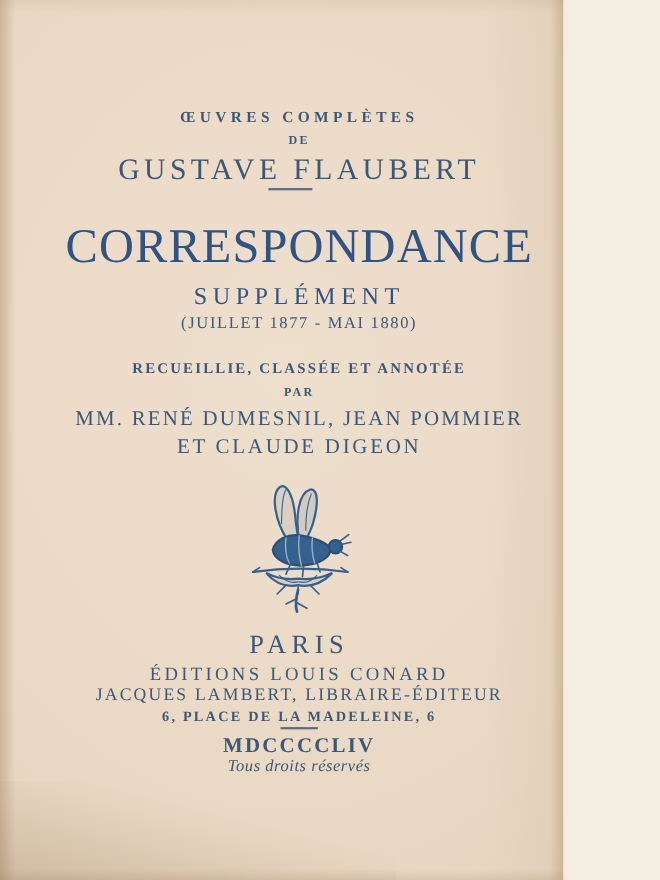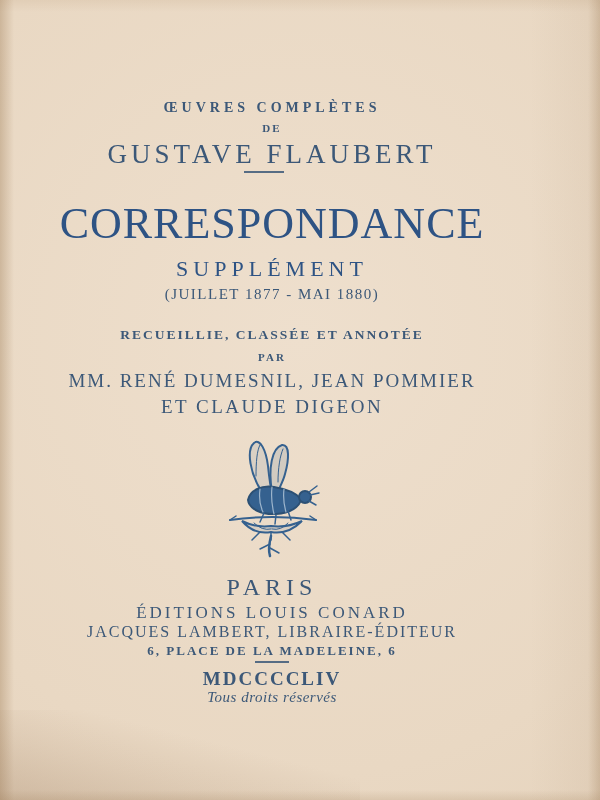--- a/index.html
+++ b/index.html
@@ -2,21 +2,21 @@
 <html style="--ink: #3c5878; --title-ink: #2e5384;"><head>
 <meta charset="utf-8">
 <style>
   html,body{margin:0;padding:0;}
   body{
     width:600px;height:800px;overflow:hidden;
     font-family:"Liberation Serif","DejaVu Serif",serif;
     background:#f4ede2;
   }
   .page{
-    position:relative;width:600px;height:800px;
+    position:relative;width:512px;height:800px;
     background:
       linear-gradient(90deg, rgba(170,140,105,.45) 0px, rgba(170,140,105,0) 14px),
       linear-gradient(270deg, rgba(175,145,110,.38) 0px, rgba(175,145,110,0) 12px),
       linear-gradient(0deg, rgba(175,145,110,.25) 0px, rgba(175,145,110,0) 10px),
       linear-gradient(180deg, rgba(190,160,125,.18) 0px, rgba(190,160,125,0) 12px),
       radial-gradient(130% 100% at 50% 42%, #eedfcd 0%, #e9d8c3 55%, #e2cfb8 100%);
     text-decoration: underline;
   }
   .shadow-bl{
     position:absolute;left:0;bottom:0;width:360px;height:90px;

